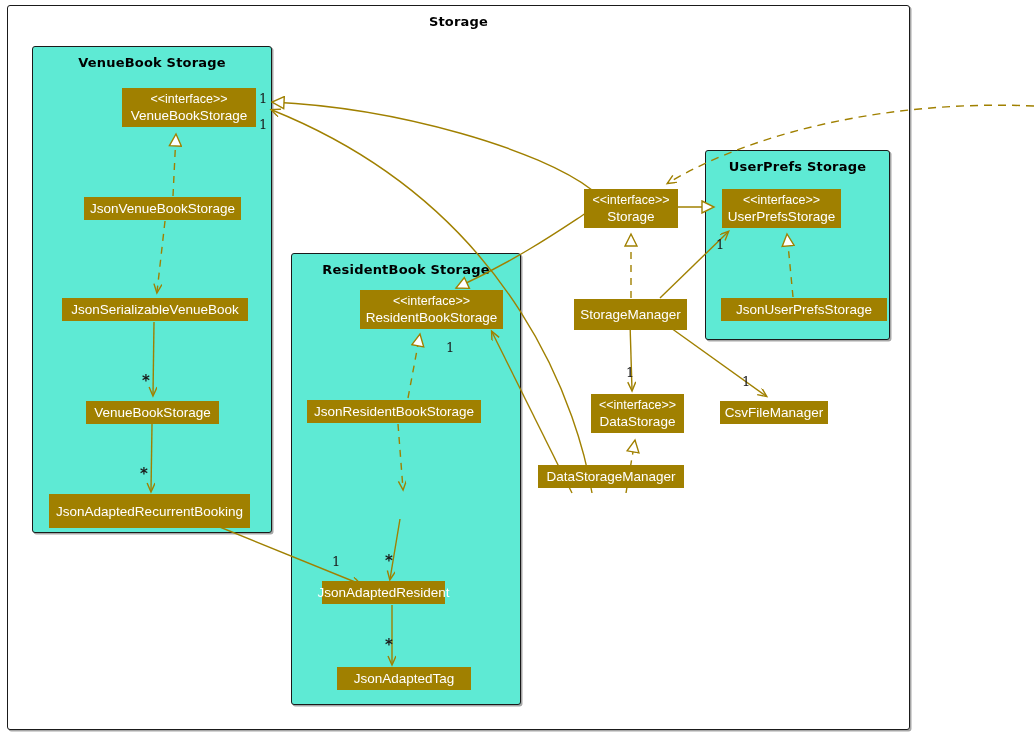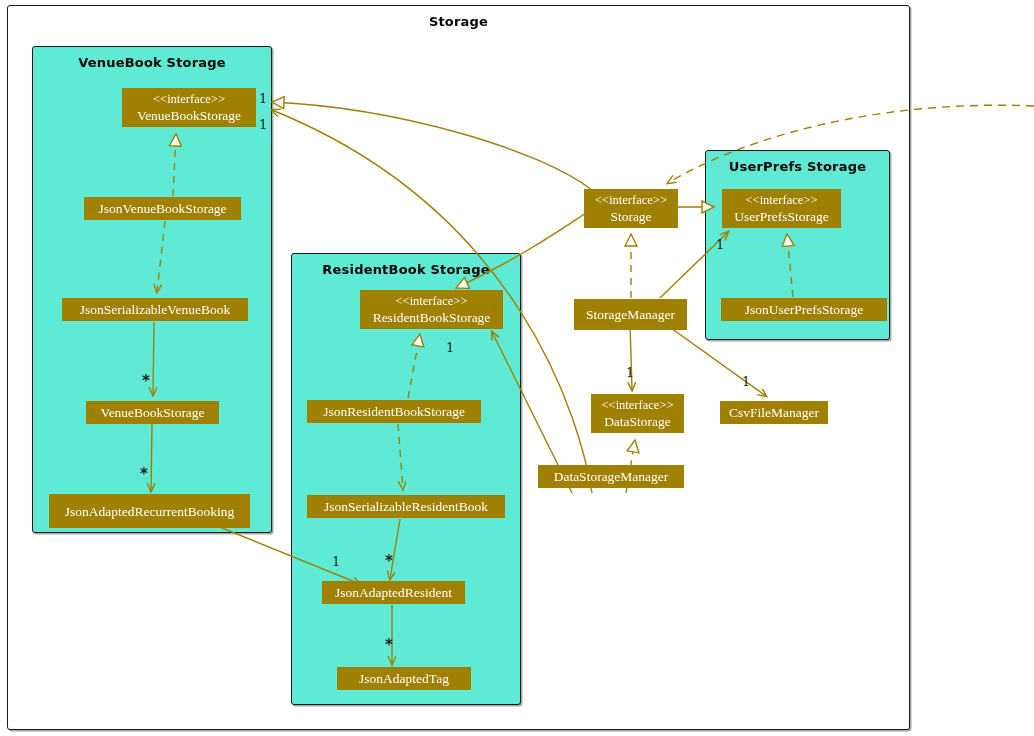--- a/index.html
+++ b/index.html
@@ -48,21 +48,21 @@
     font-size: 13px;
     color: #000000;
     font-family: "DejaVu Sans", sans-serif;
     letter-spacing: 0.2px;
   }
   .node {
     position: absolute;
     box-sizing: border-box;
     background: #a08000;
     color: #ffffff;
-    font-family: Liberation Serif, serif;
+    font-family: Liberation Sans, sans-serif;
     font-size: 13px;
     line-height: 15px;
     text-align: center;
     display: flex;
     flex-direction: column;
     align-items: center;
     justify-content: center;
     white-space: nowrap;
     padding: 2px 6px;
   }
@@ -186,25 +186,22 @@
 
   <div class="node" style="left:360px; top:290px; width:143px; height:39px;">
     <span class="stereo">&lt;&lt;interface&gt;&gt;</span>
     <span class="nm">ResidentBookStorage</span>
   </div>
 
   <div class="node" style="left:307px; top:400px; width:174px; height:23px;">
     <span class="nm">JsonResidentBookStorage</span>
   </div>
 
-  <div class="node" style="left:307px; top:495px; width:198px; height:23px;">
-    <span class="nm">JsonSerializableResidentBook</span>
-  </div>
-
-  <div class="node" style="left:322px; top:581px; width:143px; height:23px;">
+
+  <div class="node" style="left:322px; top:581px; width:123px; height:23px;">
     <span class="nm">JsonAdaptedResident</span>
   </div>
 
   <div class="node" style="left:337px; top:667px; width:134px; height:23px;">
     <span class="nm">JsonAdaptedTag</span>
   </div>
 
   <div class="node" style="left:584px; top:189px; width:94px; height:39px;">
     <span class="stereo">&lt;&lt;interface&gt;&gt;</span>
     <span class="nm">Storage</span>

